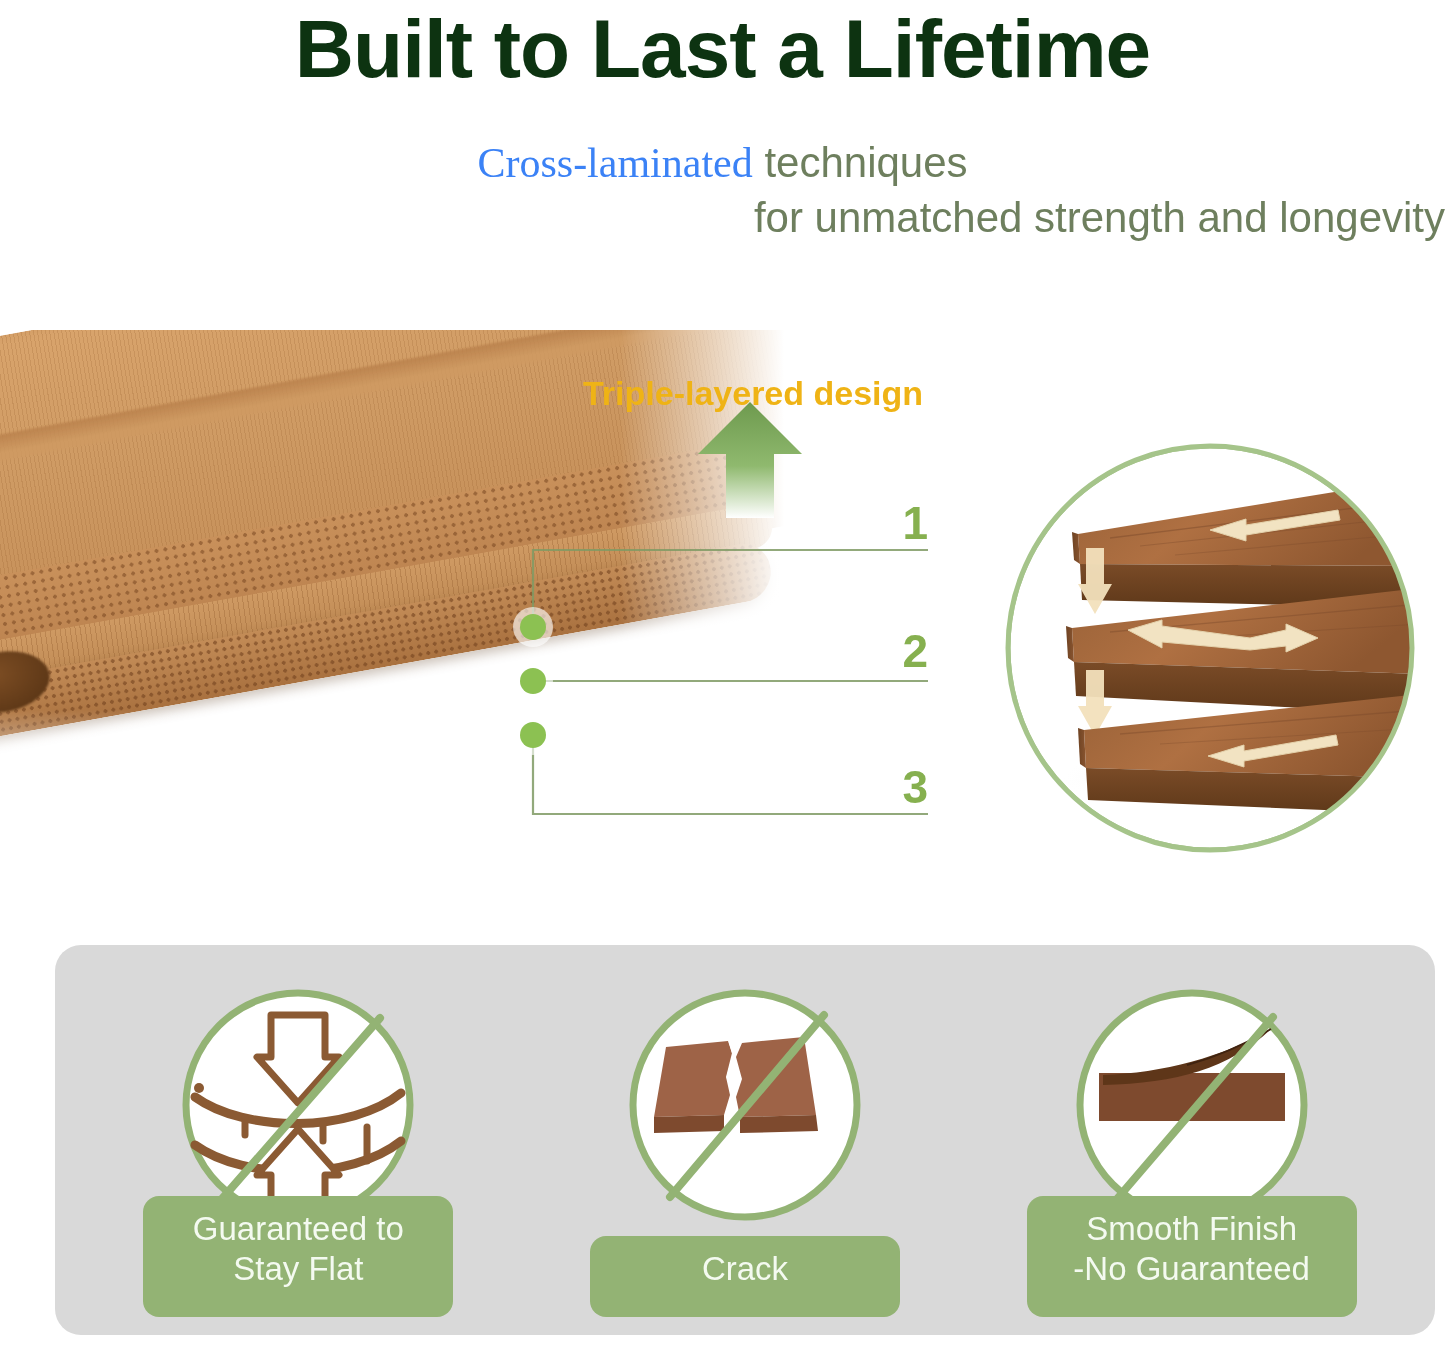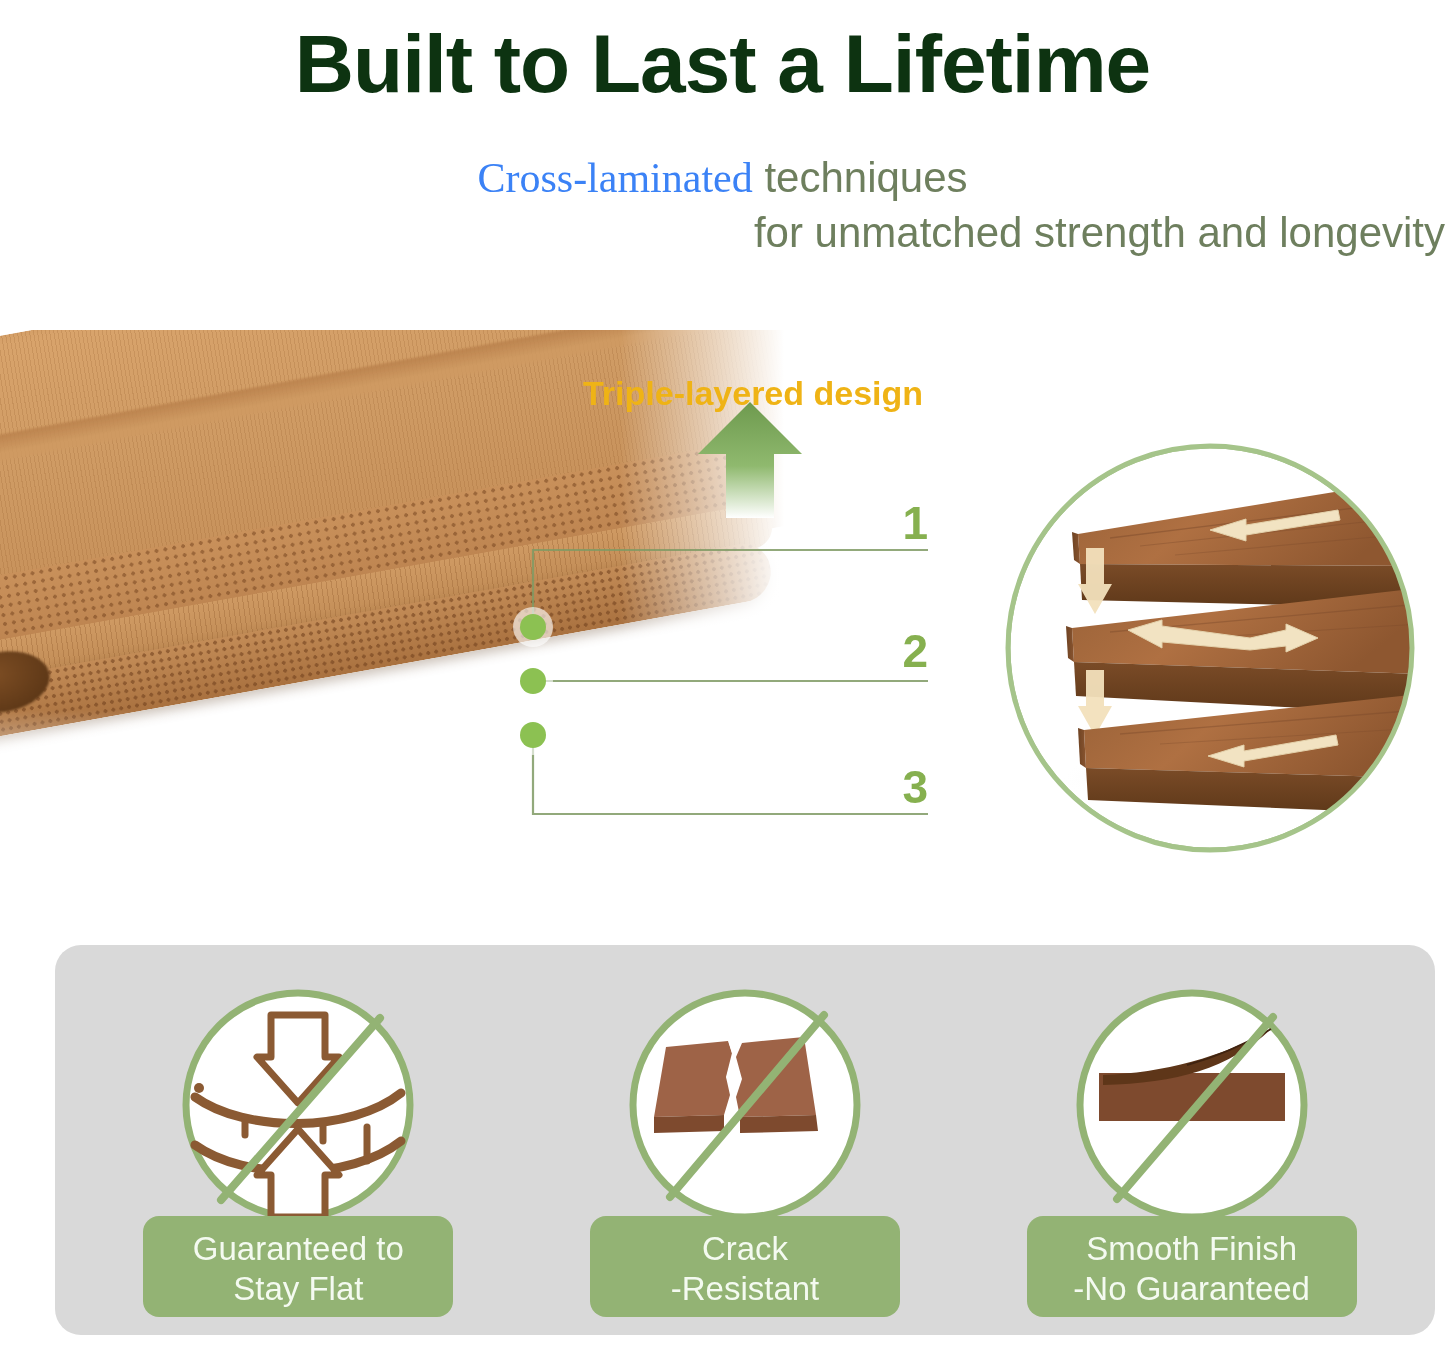--- a/index.html
+++ b/index.html
@@ -11,21 +11,21 @@
     font-family: "Liberation Sans", sans-serif;
     position: relative;
     overflow: hidden;
   }
 
   
   #header {
     position: absolute;
     top: 0; left: 0;
     width: 1445px;
-    padding-top: 21px;
+    padding-top: 6px;
     text-align: center;
   }
   #main-title {
     font-size: 82px;
     font-weight: bold;
     color: #0D3311;
     letter-spacing: -1px;
     line-height: 1.05;
   }
   #subtitle-wrap {
@@ -195,21 +195,21 @@
   .feature-label {
     position: absolute;
     bottom: 8px;
     width: 310px;
     background: #93B374;
     border-radius: 16px;
     color: #F4FAF0;
     font-size: 33px;
     line-height: 1.22;
     text-align: center;
-    padding: 13px 8px 8px;
+    padding: 13px 8px 28px;
   }
   .feature-label.wide { width: 330px; }
 </style>
 </head>
 <body>
 
 <div id="header">
   <div id="main-title">Built to Last a Lifetime</div>
   <div id="subtitle-wrap">
     <div>
@@ -382,21 +382,20 @@
 
       <polygon points="122,58 184,52 196,130 120,132 116,112 122,94 116,72" fill="#9E6347"></polygon>
       <polygon points="120,132 196,130 198,146 120,148" fill="#7E4A2E"></polygon>
 
       <path d="M110,56 L114,70 L108,92 L113,110 L107,131" fill="none" stroke="#FFFFFF" stroke-width="3"></path>
 
       <line x1="204" y1="30" x2="50" y2="212" stroke="#93B374" stroke-width="8" stroke-linecap="round"></line>
     </svg>
     <div class="feature-label">
       <div>Crack</div>
-      <div>-Resistant</div>
     </div>
   </div>
 
   <div class="feature-card">
     <svg class="feature-icon-circle" viewBox="0 0 250 250">
       <circle cx="125" cy="120" r="112" fill="#FFFFFF" stroke="#93B374" stroke-width="7"></circle>
 
       <rect x="32" y="88" width="186" height="48" fill="#7E4A2E"></rect>
 
       <path d="M36 90 C96 88 156 72 204 44 C162 84 110 98 36 100 Z" fill="#5E3619"></path>

